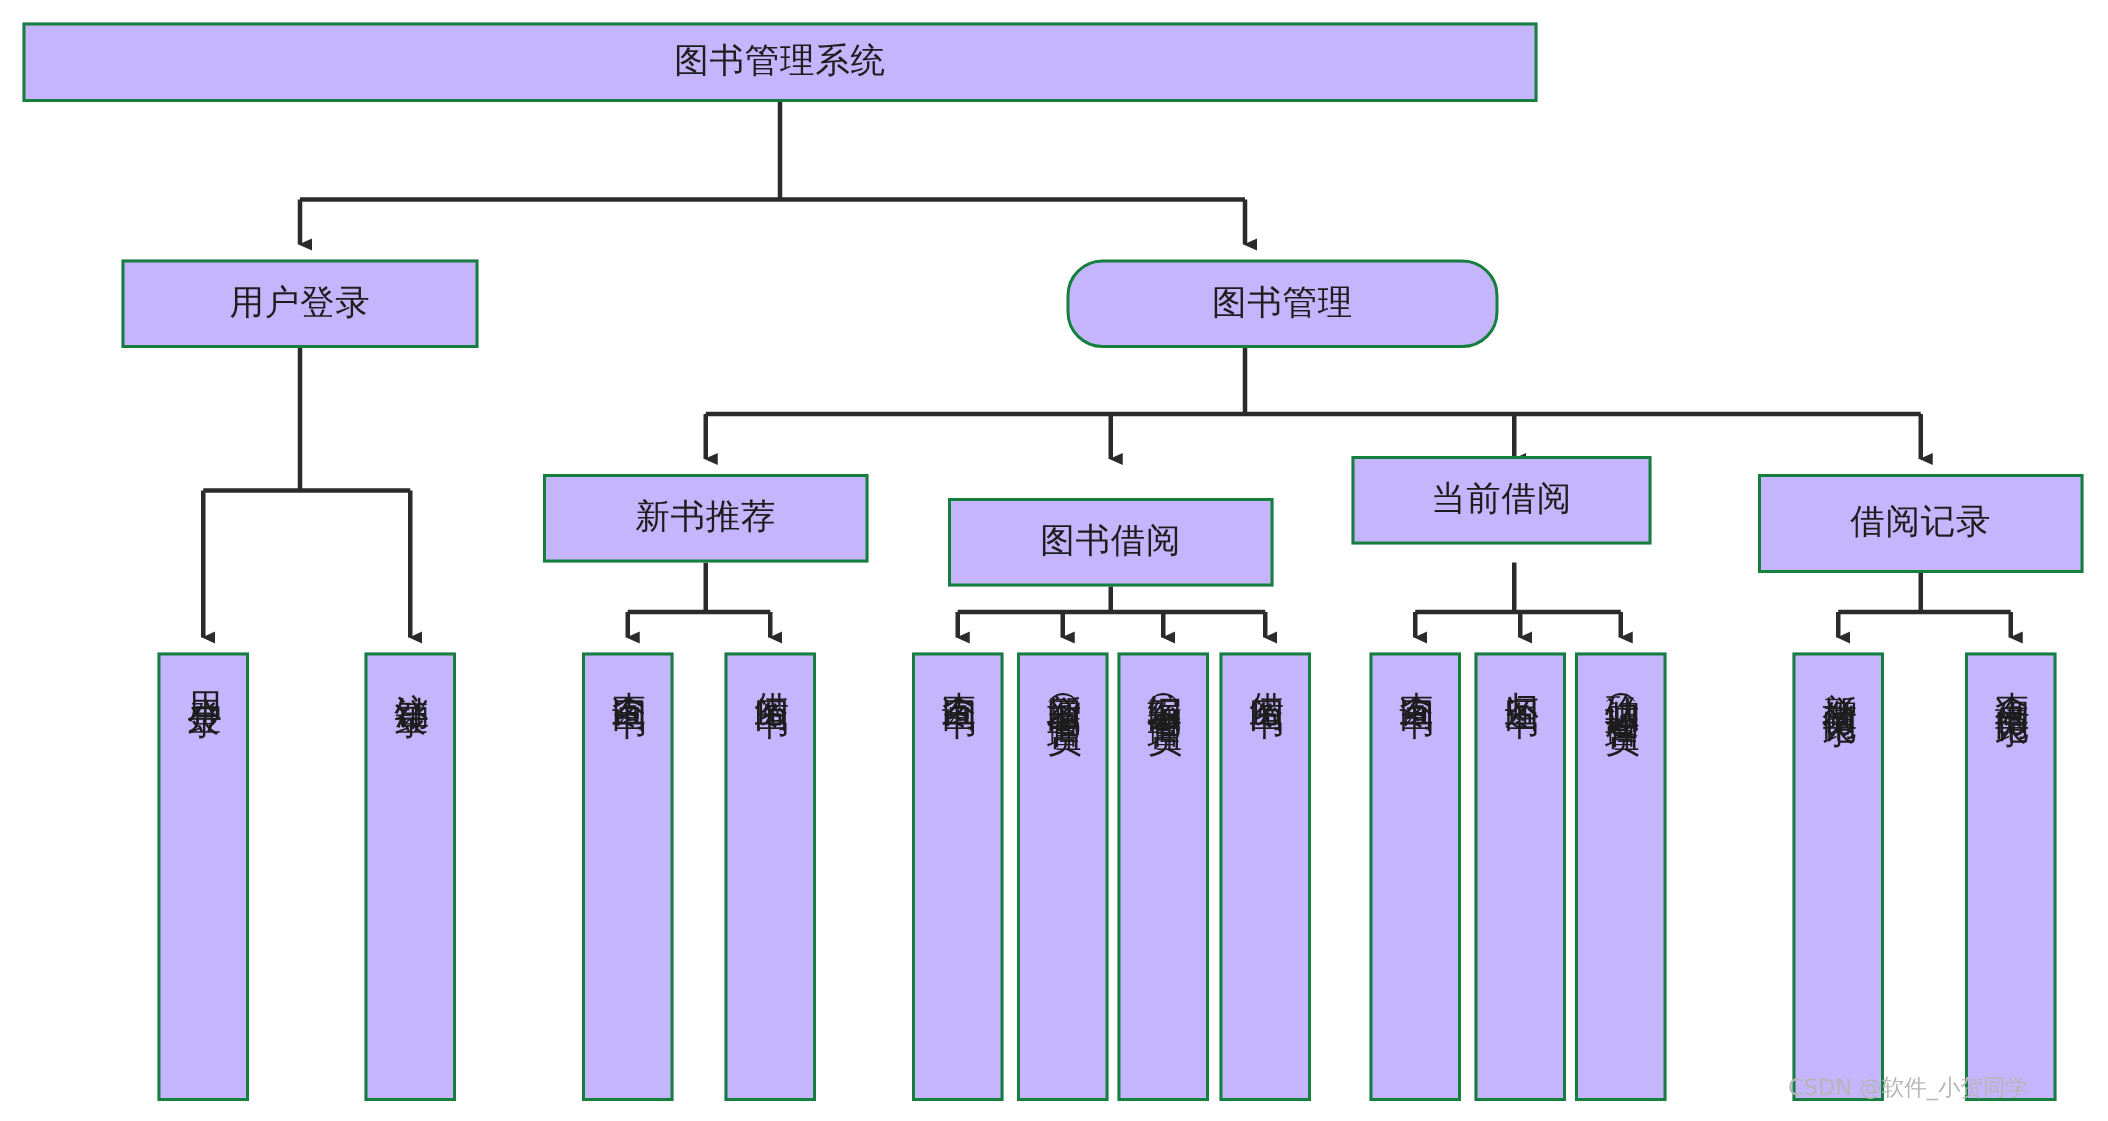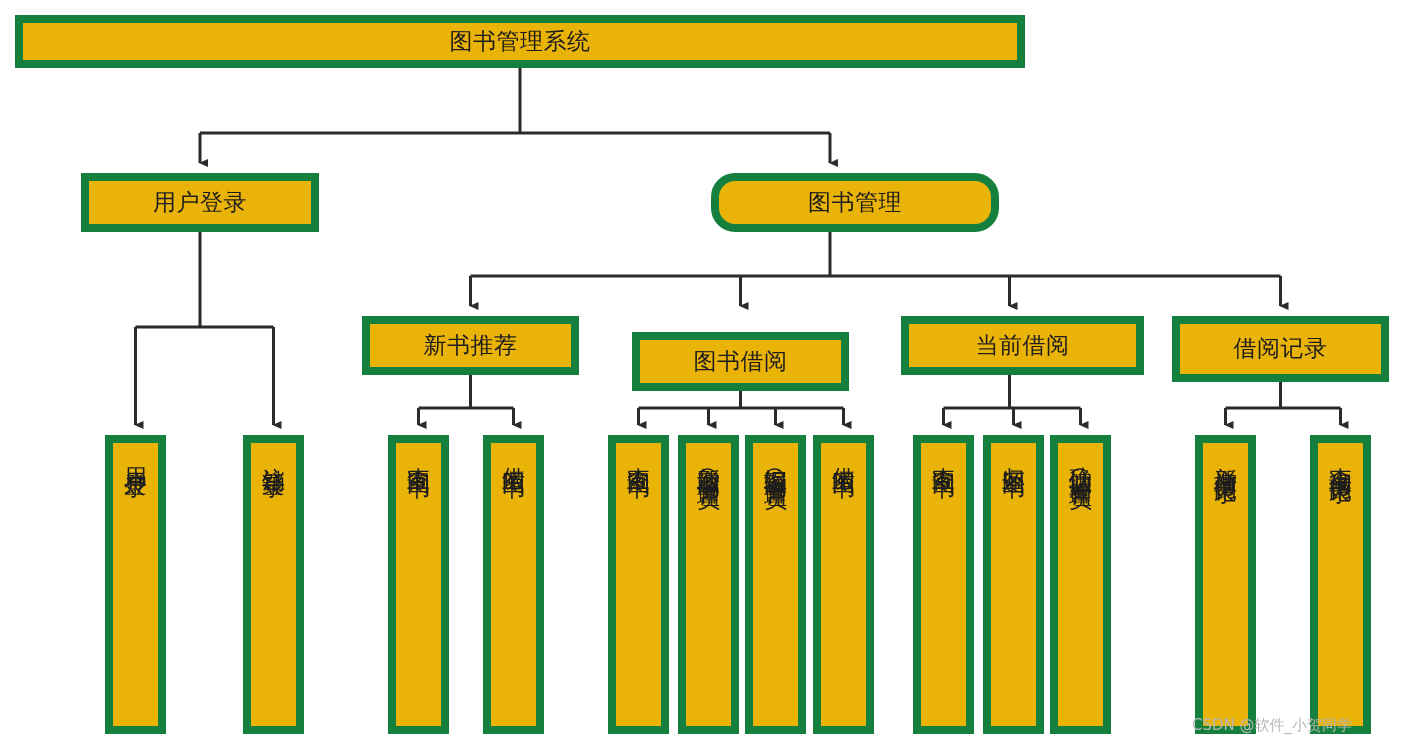--- a/index.html
+++ b/index.html
@@ -18,22 +18,22 @@
   #flow-svg {
     position: absolute;
     left: 0;
     top: 0;
     width: 1405px;
     height: 747px;
   }
   .node-box {
     position: absolute;
     box-sizing: border-box;
-    background: #eab308;
-    border: 8px solid #15803d;
+    background: #c4b5fd;
+    border: 2px solid #15803d;
     display: flex;
     align-items: center;
     justify-content: center;
   }
   .node-label-h {
     font-size: 23px;
     color: #1d1d1d;
     line-height: 1.1;
     white-space: nowrap;
     letter-spacing: 0.5px;
@@ -120,21 +120,21 @@
   <div class="node-box" style="left: 711px; top: 173px; width: 288px; height: 59px; border-radius: 24px;">
     <span class="node-label-h">图书管理</span>
   </div>
 
   <div class="node-box" style="left: 362px; top: 316px; width: 217px; height: 59px; align-items: center;">
     <span class="node-label-h">新书推荐</span>
   </div>
   <div class="node-box" style="left: 632px; top: 332px; width: 217px; height: 59px;">
     <span class="node-label-h">图书借阅</span>
   </div>
-  <div class="node-box" style="left: 901px; top: 316px; width: 243px; height: 59px;">
+  <div class="node-box" style="left: 901px; top: 304px; width: 200px; height: 59px;">
     <span class="node-label-h">当前借阅</span>
   </div>
   <div class="node-box" style="left: 1172px; top: 316px; width: 217px; height: 66px;">
     <span class="node-label-h">借阅记录</span>
   </div>
 
   <div class="node-box leaf" style="left: 105px; top: 435px; width: 61px; height: 299px;">
     <span class="node-label-v">用户登录</span>
   </div>
   <div class="node-box leaf" style="left: 243px; top: 435px; width: 61px; height: 299px;">

